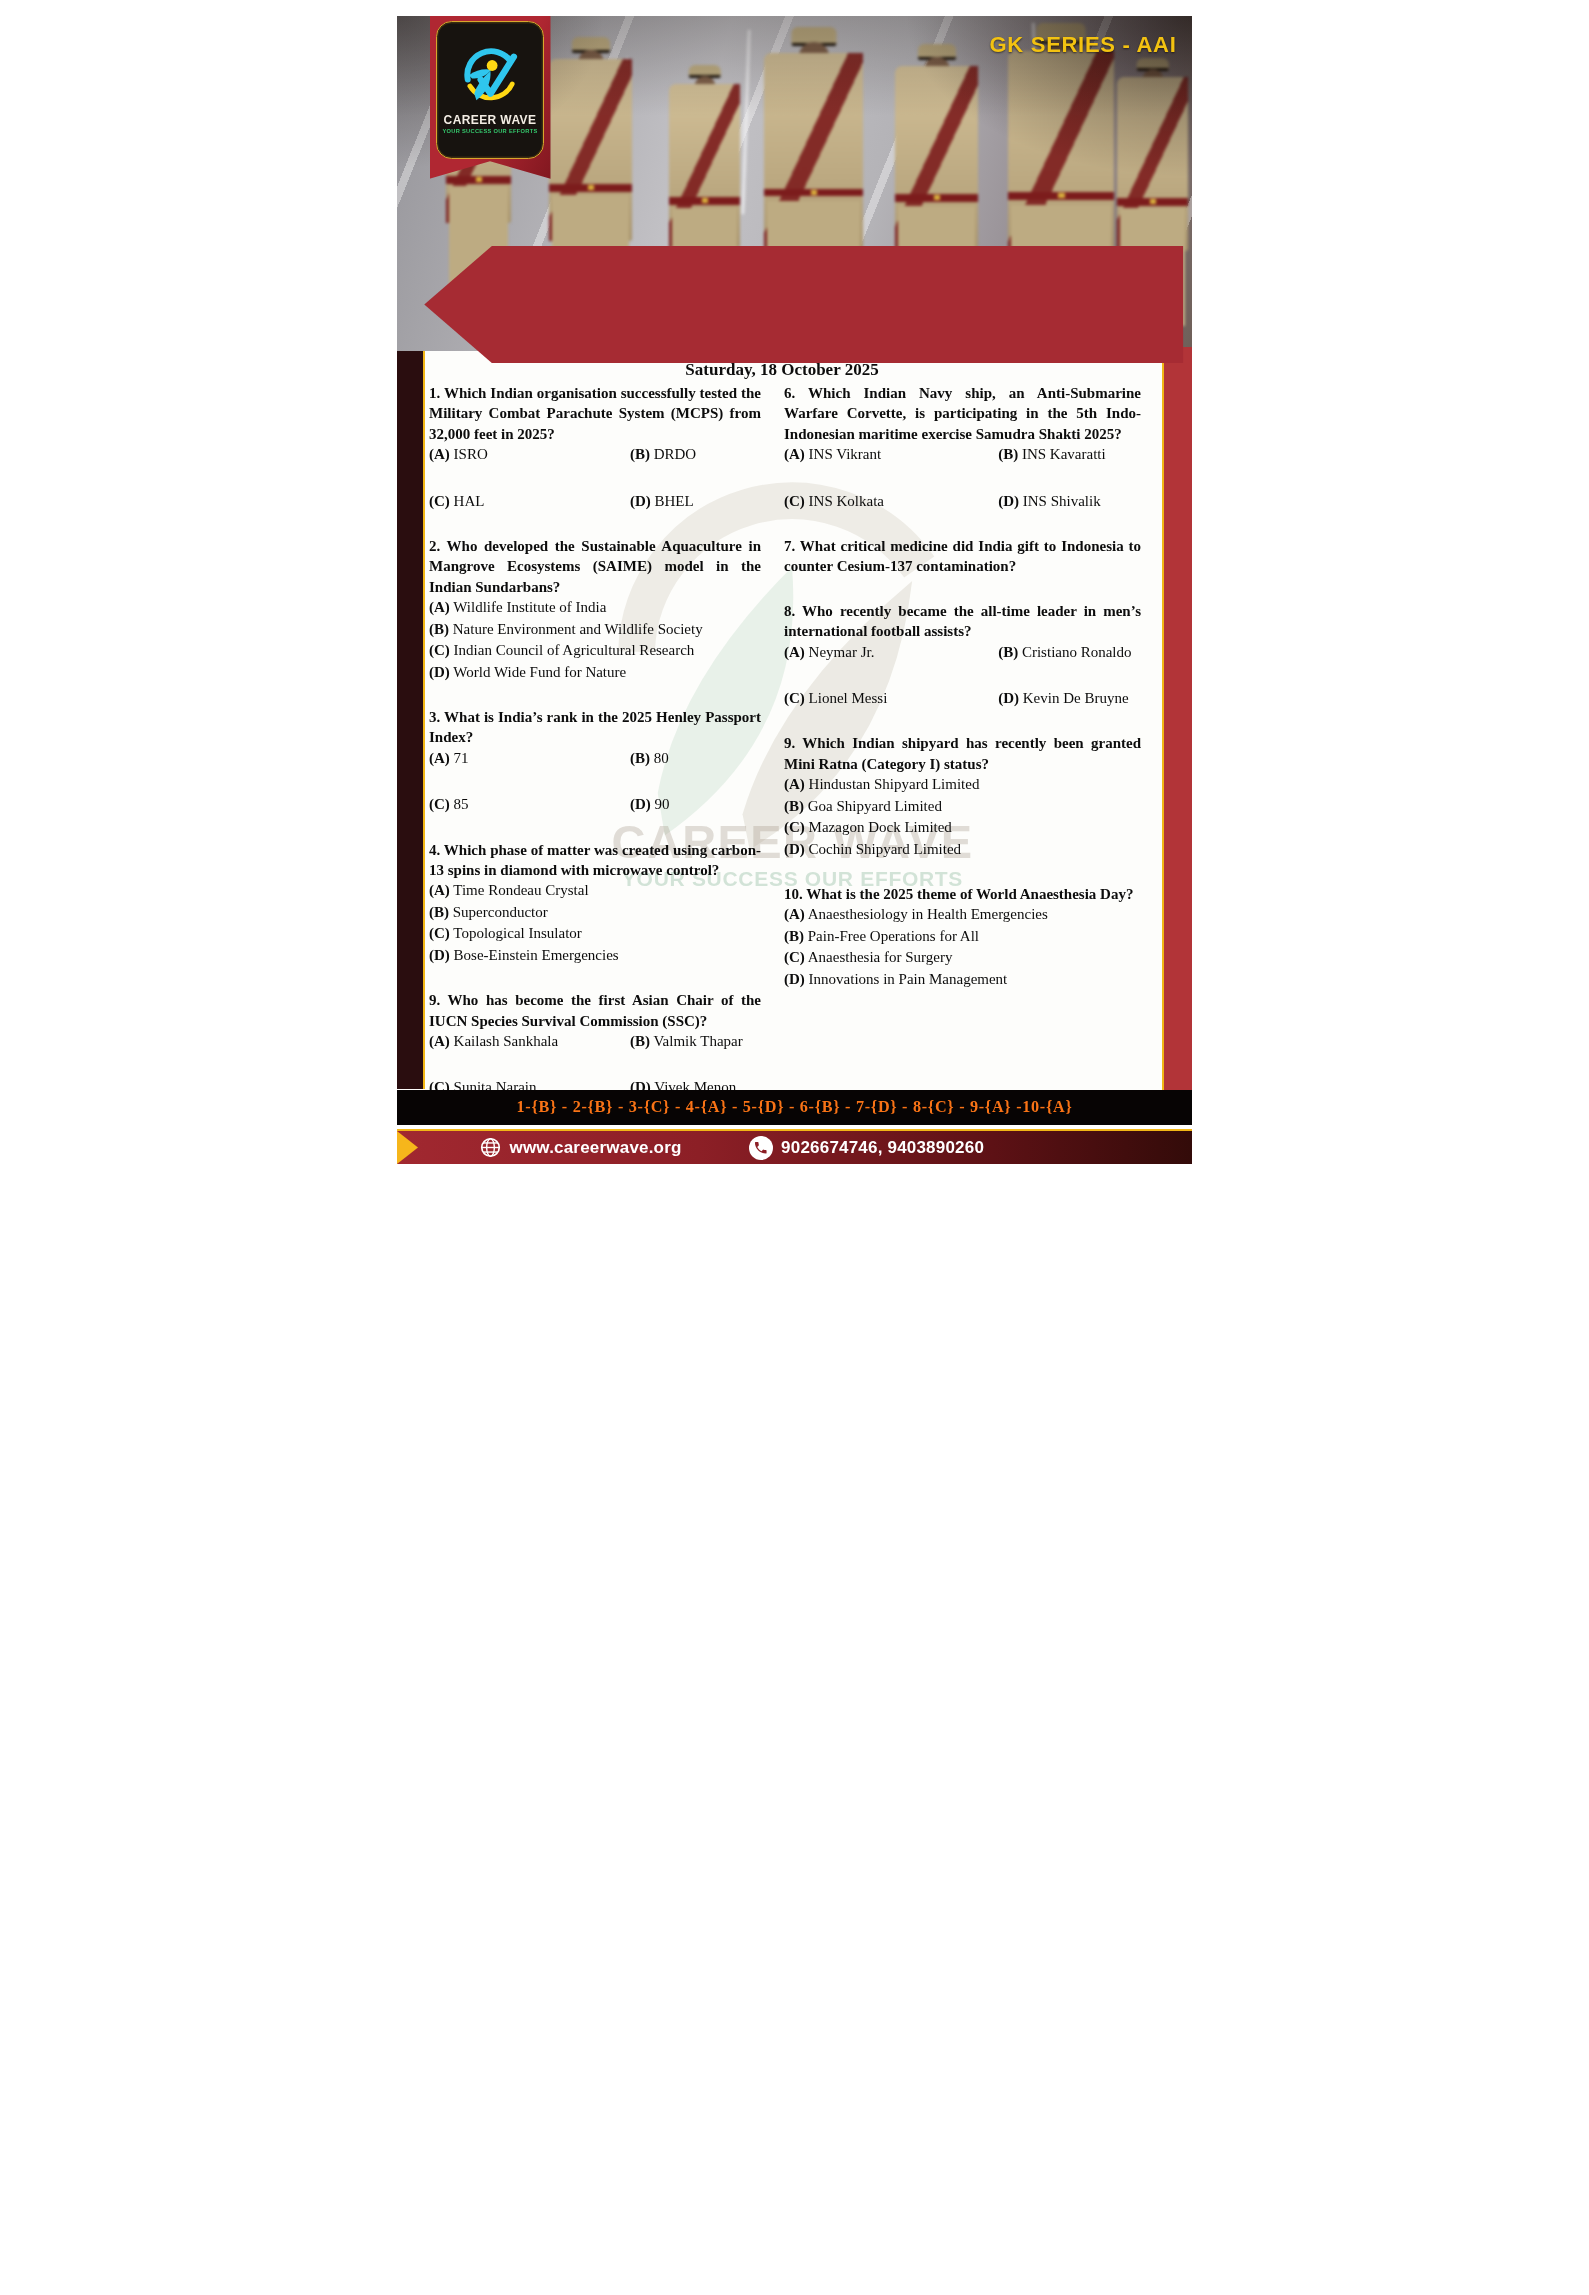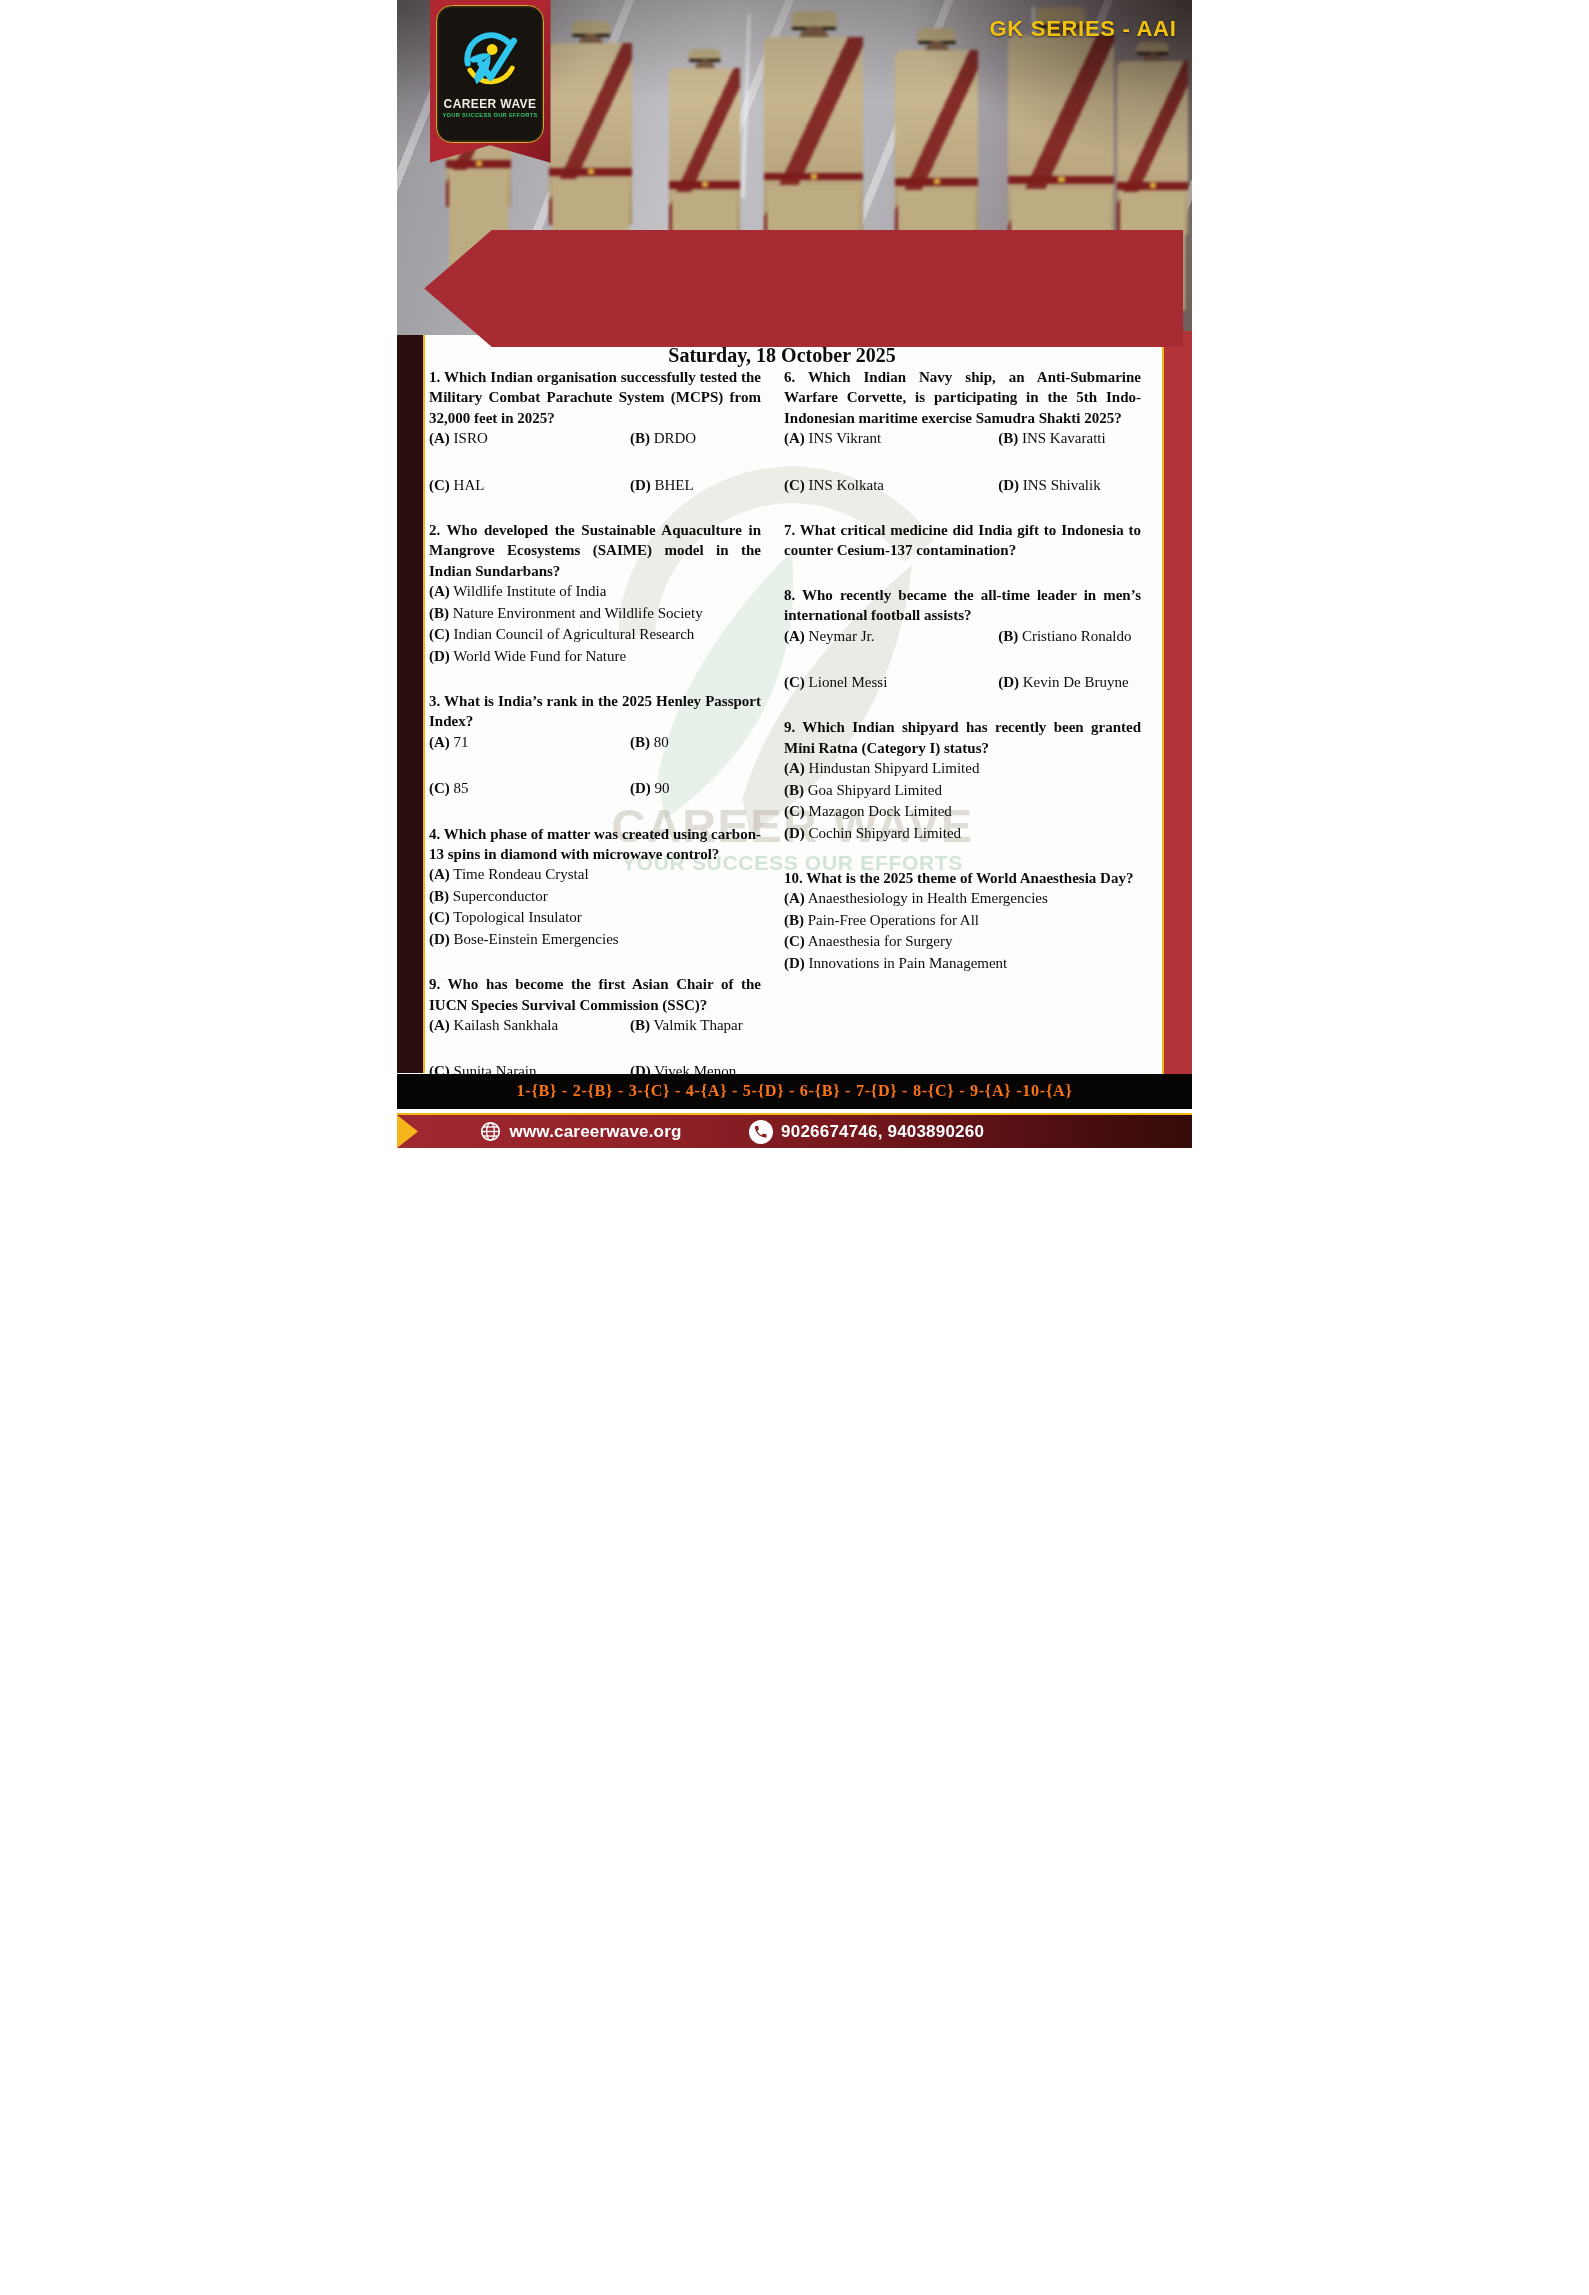--- a/index.html
+++ b/index.html
@@ -1,18 +1,18 @@
 <!DOCTYPE html>
 <html style="font-size:11.3px"><head>
 <meta charset="utf-8">
 <style>
   * { margin:0; padding:0; box-sizing:border-box; }
   html,body { background:#ffffff; }
   body { font-family:"Liberation Serif", serif; }
-  #page { position:relative; width:795px; height:1148px; margin:0 auto; background:#fdfdfb; overflow:hidden;padding-left:12px; }
+  #page { position:relative; width:795px; height:1148px; margin:16px auto; background:#fdfdfb; overflow:hidden;padding-left:12px; }
 
   
   .photo { position:absolute; left:0; top:0; width:795px; height:335px;
            background:linear-gradient(105deg,#96959a,#c3c2c6 38%,#b4b3b7 60%,#8a8086 85%,#6e5f58); overflow:hidden; }
   .road { position:absolute; inset:0;
           background:repeating-linear-gradient(112deg, transparent 0 64px, rgba(255,255,255,.75) 64px 72px, transparent 72px 148px);
           opacity:.5; }
   .figs { position:absolute; inset:0; filter:blur(1.8px); }
   .fig { position:absolute; }
   .fig .cap   { position:absolute; left:50%; transform:translateX(-50%); top:0; background:#bfae83; border-bottom:3.5px solid #20180f; border-radius:6.4px 6.4px 2.1px 2.1px; }
@@ -51,21 +51,21 @@
       display:flex; flex-direction:column; align-items:center; justify-content:center; gap:6.4px; padding-left:106px; }
   .banner .t { font-family:"Liberation Sans", sans-serif; font-weight:bold; font-size:34px; letter-spacing:0.7px;
       color:#f2b616; transform:scaleX(.97); white-space:nowrap; }
 
   
   .left-strip  { position:absolute; left:0; top:335px; width:27.5px;  height:738px; background:#2a0d0f; border-right:2.8px solid #f2b616; z-index:2; }
   .right-strip { position:absolute; right:0; top:331px; width:30px; height:743px; background:#b23438; border-left:2.8px solid #f2b616; z-index:2; }
 
   
   .date { position:absolute; top:344px; left:32px; right:57px; text-align:center; z-index:3;
-      font-weight:bold; font-size:20px; color:#0d0d0d; }
+      font-weight:bold; font-size:17px; color:#0d0d0d; }
 
   
   .watermark { position:absolute; left:141px; top:494px; width:509px; height:509px; z-index:1; pointer-events:none; }
   .watermark svg { position:absolute; left:42px; top:-28px; }
   .wm-t1 { position:absolute; top:304px; left:0; width:100%; text-align:center;
       font-family:"Liberation Sans", sans-serif; font-weight:bold; font-size:47px; letter-spacing:1.4px; color:rgba(158,146,128,.30); }
   .wm-t2 { position:absolute; top:357px; left:0; width:100%; text-align:center;
       font-family:"Liberation Sans", sans-serif; font-weight:bold; font-size:21px; letter-spacing:0.7px; color:rgba(120,175,140,.32); }
 
   

